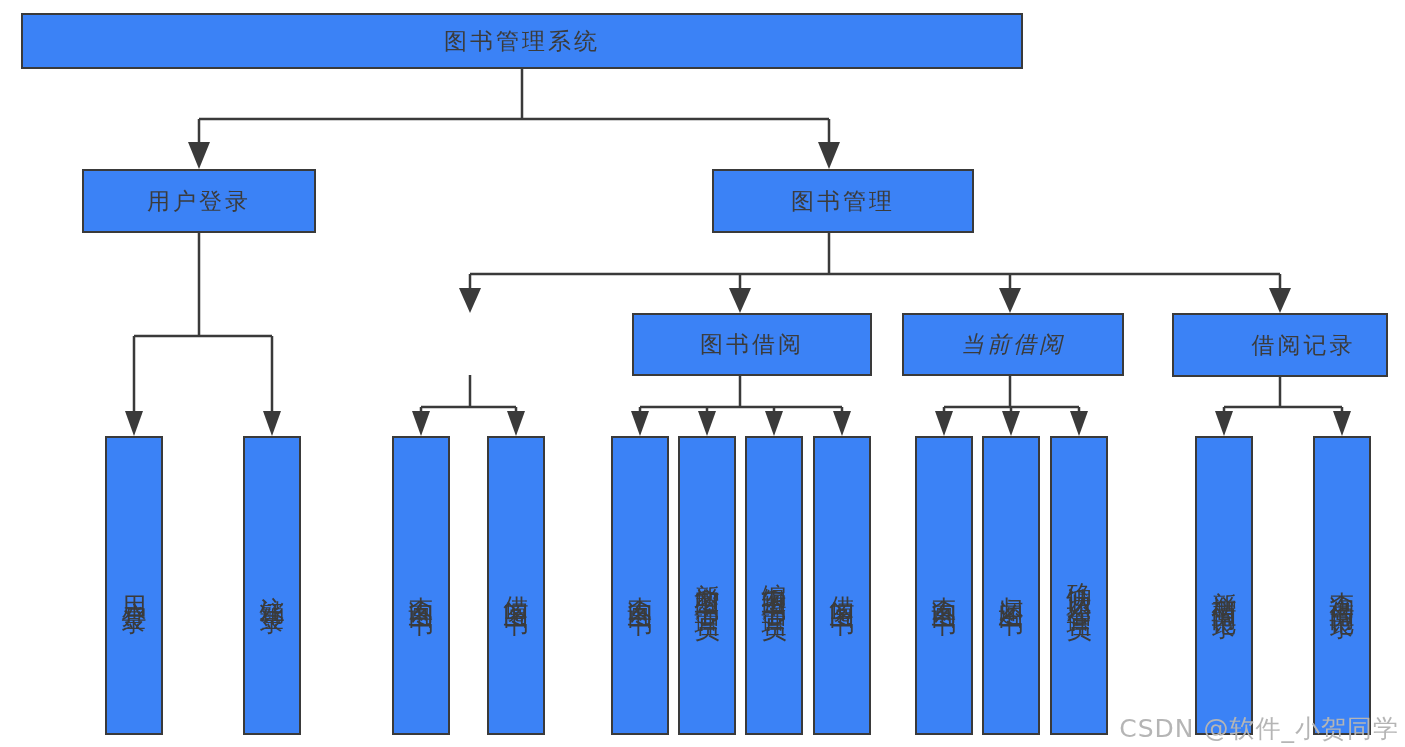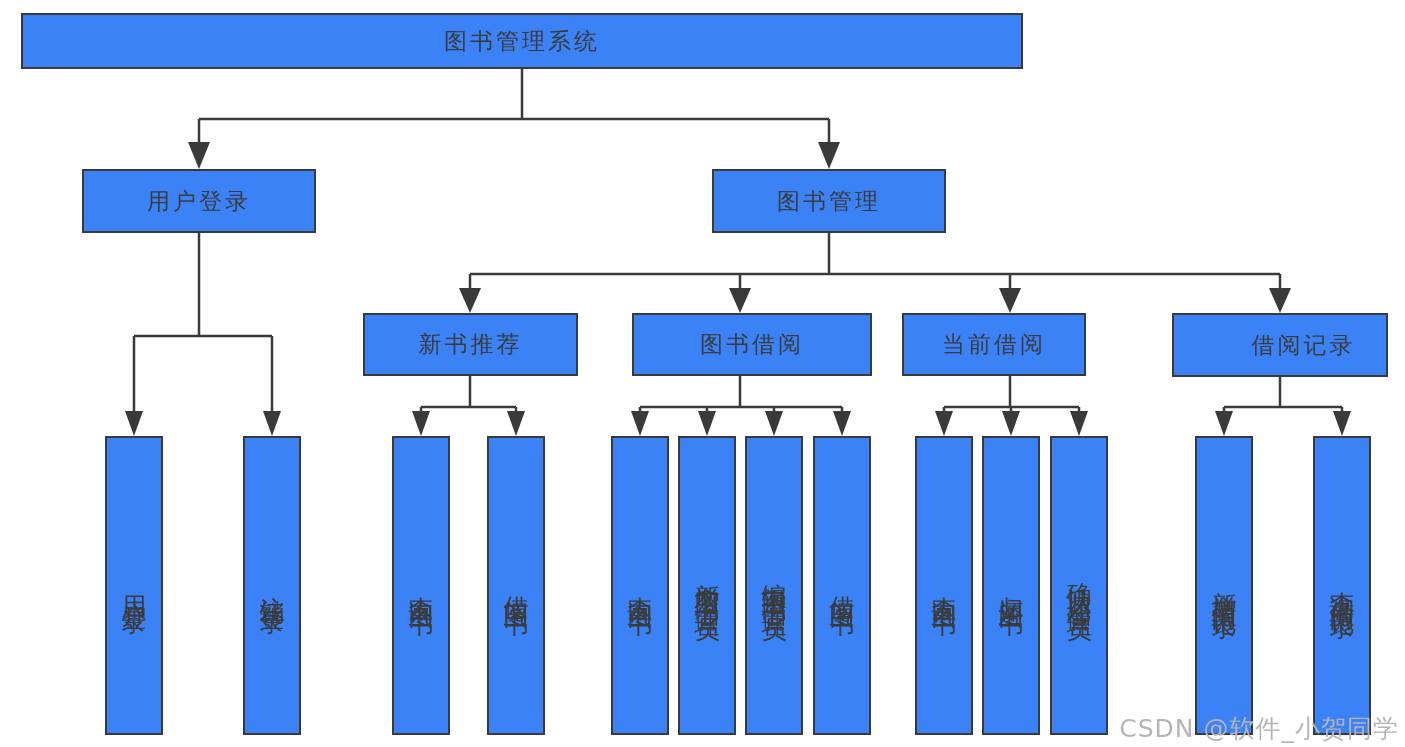--- a/index.html
+++ b/index.html
@@ -38,24 +38,24 @@
   .vnode .lbl {
     writing-mode: vertical-rl;
     text-orientation: mixed;
     font-size: 25px;
     letter-spacing: 5px;
     line-height: 1;
     white-space: nowrap;
   }
   .root   { left: 21px;   top: 13px;  width: 1002px; height: 56px; }
   .n-user { left: 82px;   top: 169px; width: 234px;  height: 64px; }
-  .n-bmgt { left: 712px;  top: 169px; width: 234px;  height: 64px; }
+  .n-bmgt { left: 712px;  top: 169px; width: 262px;  height: 64px; }
   .n-rec  { left: 363px;  top: 313px; width: 215px;  height: 63px; }
   .n-bor  { left: 632px;  top: 313px; width: 240px;  height: 63px; }
-  .n-cur  { left: 902px;  top: 313px; width: 184px;  height: 63px; }
+  .n-cur  { left: 902px;  top: 313px; width: 222px;  height: 63px; font-style: italic; }
   .n-log  { left: 1172px; top: 313px; width: 216px;  height: 64px; padding-left: 47px; }
   .l1  { left: 105px;  top: 436px; }
   .l2  { left: 243px;  top: 436px; }
   .l3  { left: 392px;  top: 436px; }
   .l4  { left: 487px;  top: 436px; }
   .l5  { left: 611px;  top: 436px; }
   .l6  { left: 678px;  top: 436px; }
   .l7  { left: 745px;  top: 436px; }
   .l8  { left: 813px;  top: 436px; }
   .l9  { left: 915px;  top: 436px; }
@@ -123,23 +123,20 @@
     <span class="lbl">图书管理系统</span>
   </div>
 
   <div class="node hnode n-user">
     <span class="lbl">用户登录</span>
   </div>
   <div class="node hnode n-bmgt">
     <span class="lbl">图书管理</span>
   </div>
 
-  <div class="node hnode n-rec">
-    <span class="lbl">新书推荐</span>
-  </div>
   <div class="node hnode n-bor">
     <span class="lbl">图书借阅</span>
   </div>
   <div class="node hnode n-cur">
     <span class="lbl">当前借阅</span>
   </div>
   <div class="node hnode n-log">
     <span class="lbl">借阅记录</span>
   </div>
 

